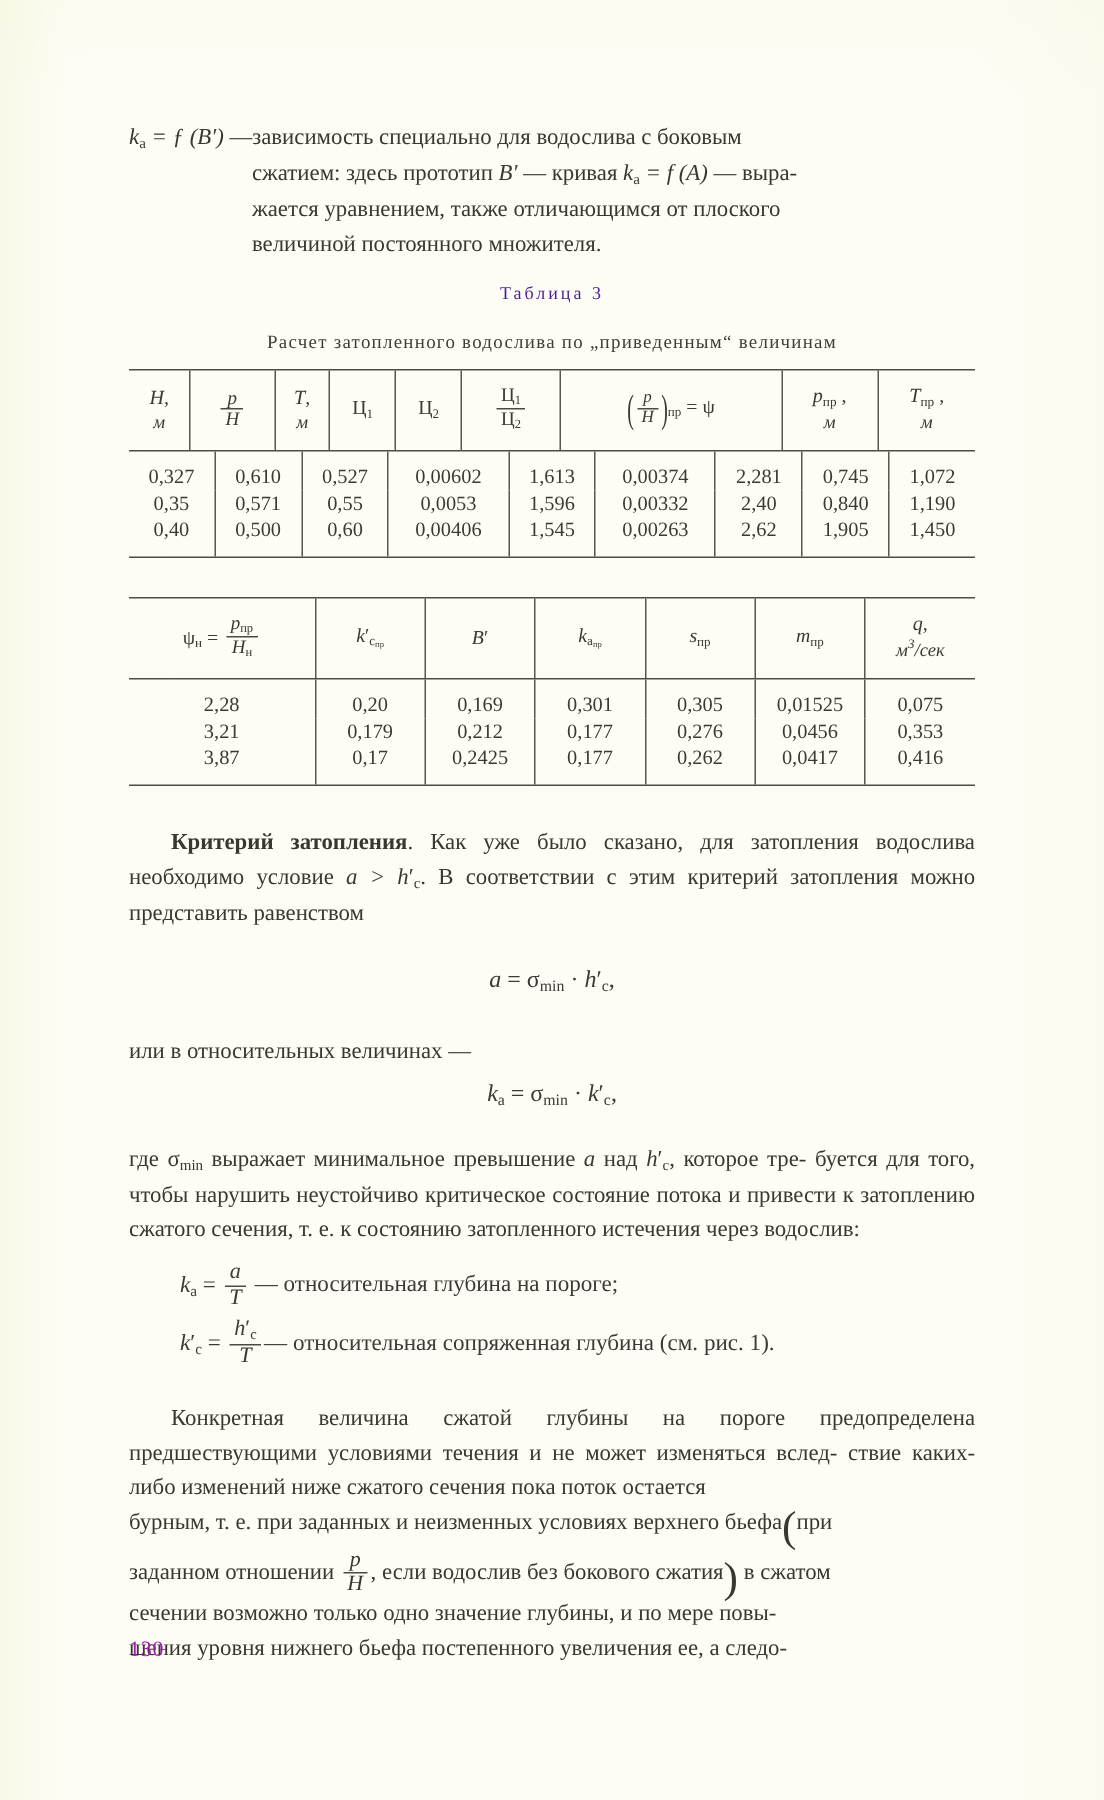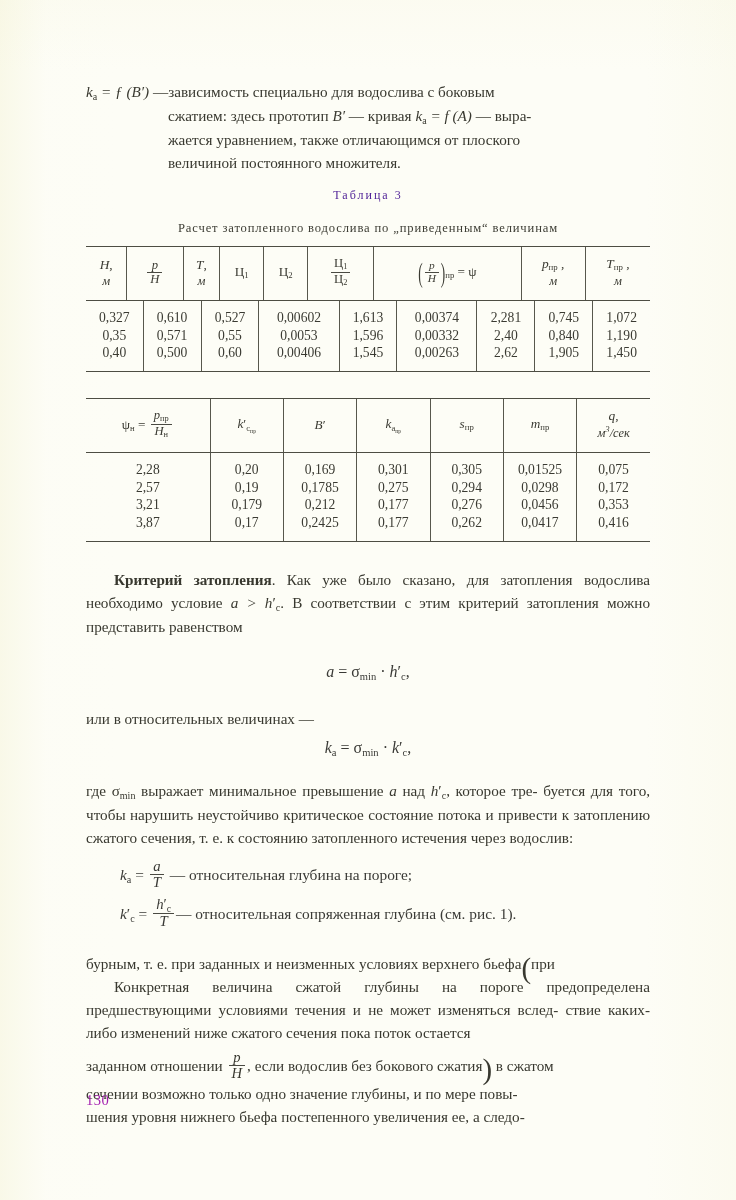--- a/index.html
+++ b/index.html
@@ -315,29 +315,20 @@
           <tr>
             <td style="width:22%;">2,28</td>
             <td style="width:13%;">0,20</td>
             <td style="width:13%;">0,169</td>
             <td style="width:13%;">0,301</td>
             <td style="width:13%;margin-left:31px;">0,305</td>
             <td style="width:13%;margin-left:12px;">0,01525</td>
             <td style="width:13%;">0,075</td>
           </tr>
           <tr>
-            <td>2,57</td>
-            <td>0,19</td>
-            <td>0,1785</td>
-            <td>0,275</td>
-            <td>0,294</td>
-            <td>0,0298</td>
-            <td>0,172</td>
-          </tr>
-          <tr>
             <td>3,21</td>
             <td>0,179</td>
             <td>0,212</td>
             <td>0,177</td>
             <td>0,276</td>
             <td>0,0456</td>
             <td>0,353</td>
           </tr>
           <tr>
             <td>3,87</td>
@@ -388,24 +379,24 @@
     <div class="formula-ind">
       <span style="white-space:nowrap;"><i class="v">k</i><sub>a</sub> = <span class="frac"><span class="num"><i class="v">a</i></span><span class="den"><i class="v">T</i></span></span></span>
       <span>— относительная  глубина  на  пороге;</span>
     </div>
     <div class="formula-ind" style="margin-top:6px;">
       <span style="white-space:nowrap;"><i class="v">k</i><span class="prime">′</span><sub>c</sub> = <span class="frac"><span class="num"><i class="v">h</i><span class="prime">′</span><sub>c</sub></span><span class="den"><i class="v">T</i></span></span></span><span>— относительная  сопряженная  глубина  (см. рис. 1).</span>
     </div>
 
     <div class="sp22"></div>
 
+    <div class="para indent">Конкретная  величина  сжатой глубины на пороге предопределена предшествующими условиями течения и не может изменяться вслед- ствие каких-либо изменений ниже сжатого сечения пока поток остается</div>
     <div class="para" style="text-align:left;">
       <span>бурным, т. е. при заданных и неизменных условиях верхнего бьефа</span><span class="bigparen">(</span><span>при</span>
     </div>
-    <div class="para indent">Конкретная  величина  сжатой глубины на пороге предопределена предшествующими условиями течения и не может изменяться вслед- ствие каких-либо изменений ниже сжатого сечения пока поток остается</div>
     <div class="sp6"></div>
     <div class="para" style="text-align:left;">
       <span>заданном  отношении</span>
       <span class="frac"><span class="num"><i class="v">p</i></span><span class="den"><i class="v">H</i></span></span><span>, если водослив без бокового сжатия</span><span class="bigparen">)</span>
       <span>в сжатом</span>
     </div>
     <div class="para" style="text-align:justify;">сечении  возможно  только  одно  значение  глубины, и по мере повы-</div>
     <div class="para" style="text-align:justify;">шения  уровня  нижнего бьефа постепенного увеличения ее, а следо-</div>
 
   </div>

